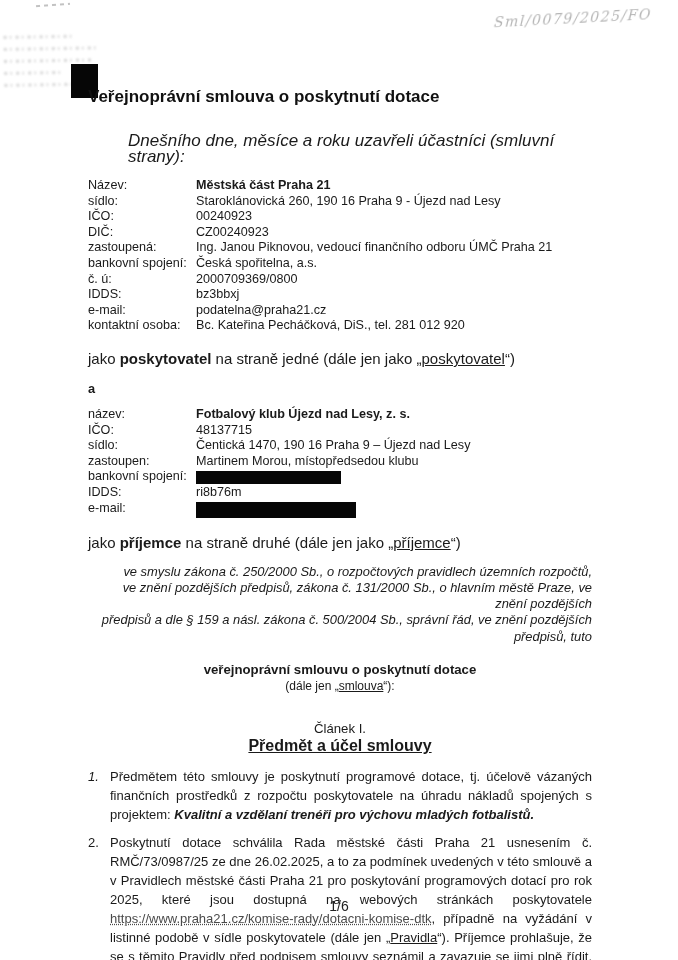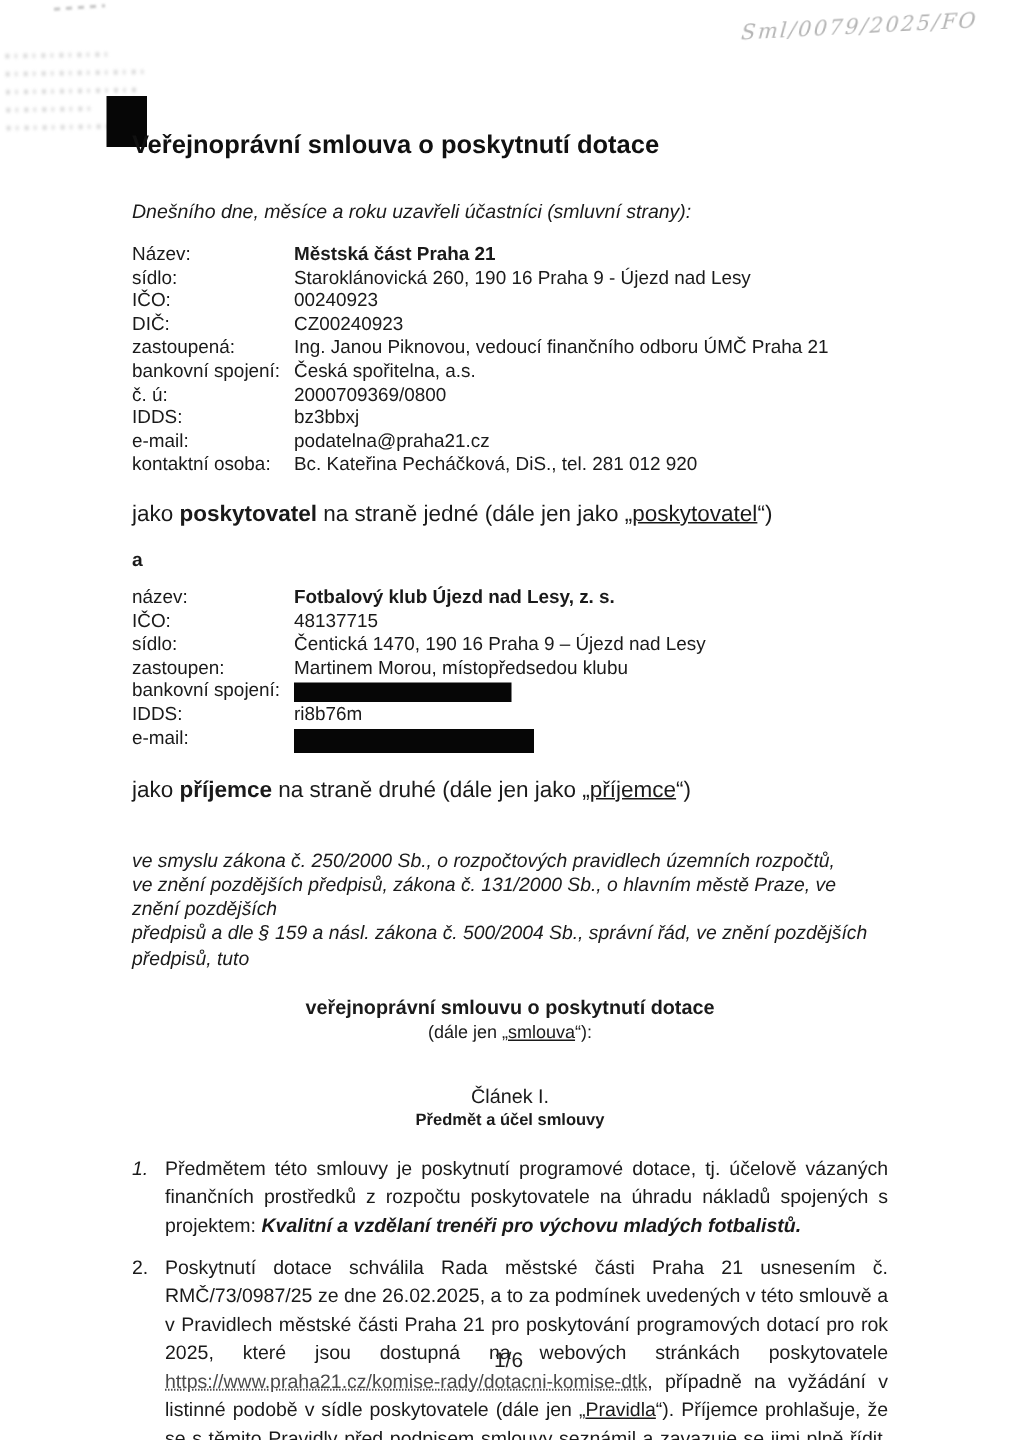--- a/index.html
+++ b/index.html
@@ -19,38 +19,38 @@
   .handwritten{
     position:absolute;left:494px;top:10px;width:170px;
     font-family:"DejaVu Serif",serif;font-style:italic;
     font-size:14px;letter-spacing:1.5px;color:#a3a3a3;
     transform:rotate(-3deg) skewX(-8deg);
     filter:blur(.5px);opacity:.8;white-space:nowrap;
   }
   
   .content{position:absolute;left:88px;top:0;width:504px;}
   .doc-title{margin-top:86px;font-weight:bold;font-size:17px;line-height:22px;color:#111;}
-  .intro{margin-top:25px;font-style:italic;font-size:13px;line-height:16px;}
+  .intro{margin-top:25px;font-style:italic;font-size:17px;line-height:16px;margin-left:40px;}
   .party{margin-top:13px;font-size:12.6px;line-height:15.6px;}
   .party-b{margin-top:11px;}
   .row{display:flex;}
   .row .lbl{width:108px;flex:none;}
   .row .val{flex:1;}
   .bold{font-weight:bold;}
   .u{text-decoration:underline;}
   .role-line{margin-top:17px;font-size:15px;line-height:16px;}
   .sep-a{margin-top:14px;font-size:12.8px;font-weight:bold;}
   .redact-bar{display:inline-block;background:#060606;vertical-align:middle;}
   .bar-bank{width:145px;height:13px;margin-top:1px;}
   .bar-mail{width:160px;height:16px;margin-top:1px;}
-  .preamble{margin-top:31px;font-style:italic;font-size:12.9px;line-height:16.3px;text-align:left;}
+  .preamble{margin-top:13px;font-style:italic;font-size:12.9px;line-height:16.3px;text-align:right;}
   .contract-head{margin-top:16px;text-align:center;font-weight:bold;font-size:13.2px;line-height:17px;}
   .contract-sub{text-align:center;font-size:12px;line-height:17px;}
   .article-head{margin-top:25px;text-align:center;font-weight:normal;font-size:13.2px;line-height:17px;}
-  .article-sub{text-align:center;font-weight:bold;font-size:11px;line-height:17px;}
+  .article-sub{text-align:center;font-weight:bold;font-size:16px;line-height:17px;text-decoration:underline;}
   .num-item{display:flex;font-size:13px;line-height:19px;}
   .item-1{margin-top:13px;}
   .item-2{margin-top:9px;}
   .num-item .num{width:22px;flex:none;}
   .num-item .num.it{font-style:italic;}
   .num-item .body{flex:1;text-align:justify;}
   .bi{font-weight:bold;font-style:italic;}
   .link{color:#4a4a4a;text-decoration:underline;text-decoration-style:dotted;cursor:pointer;}
   .footer{position:absolute;left:0;top:898px;width:100%;text-align:center;font-size:14px;color:#222;}
 </style>

